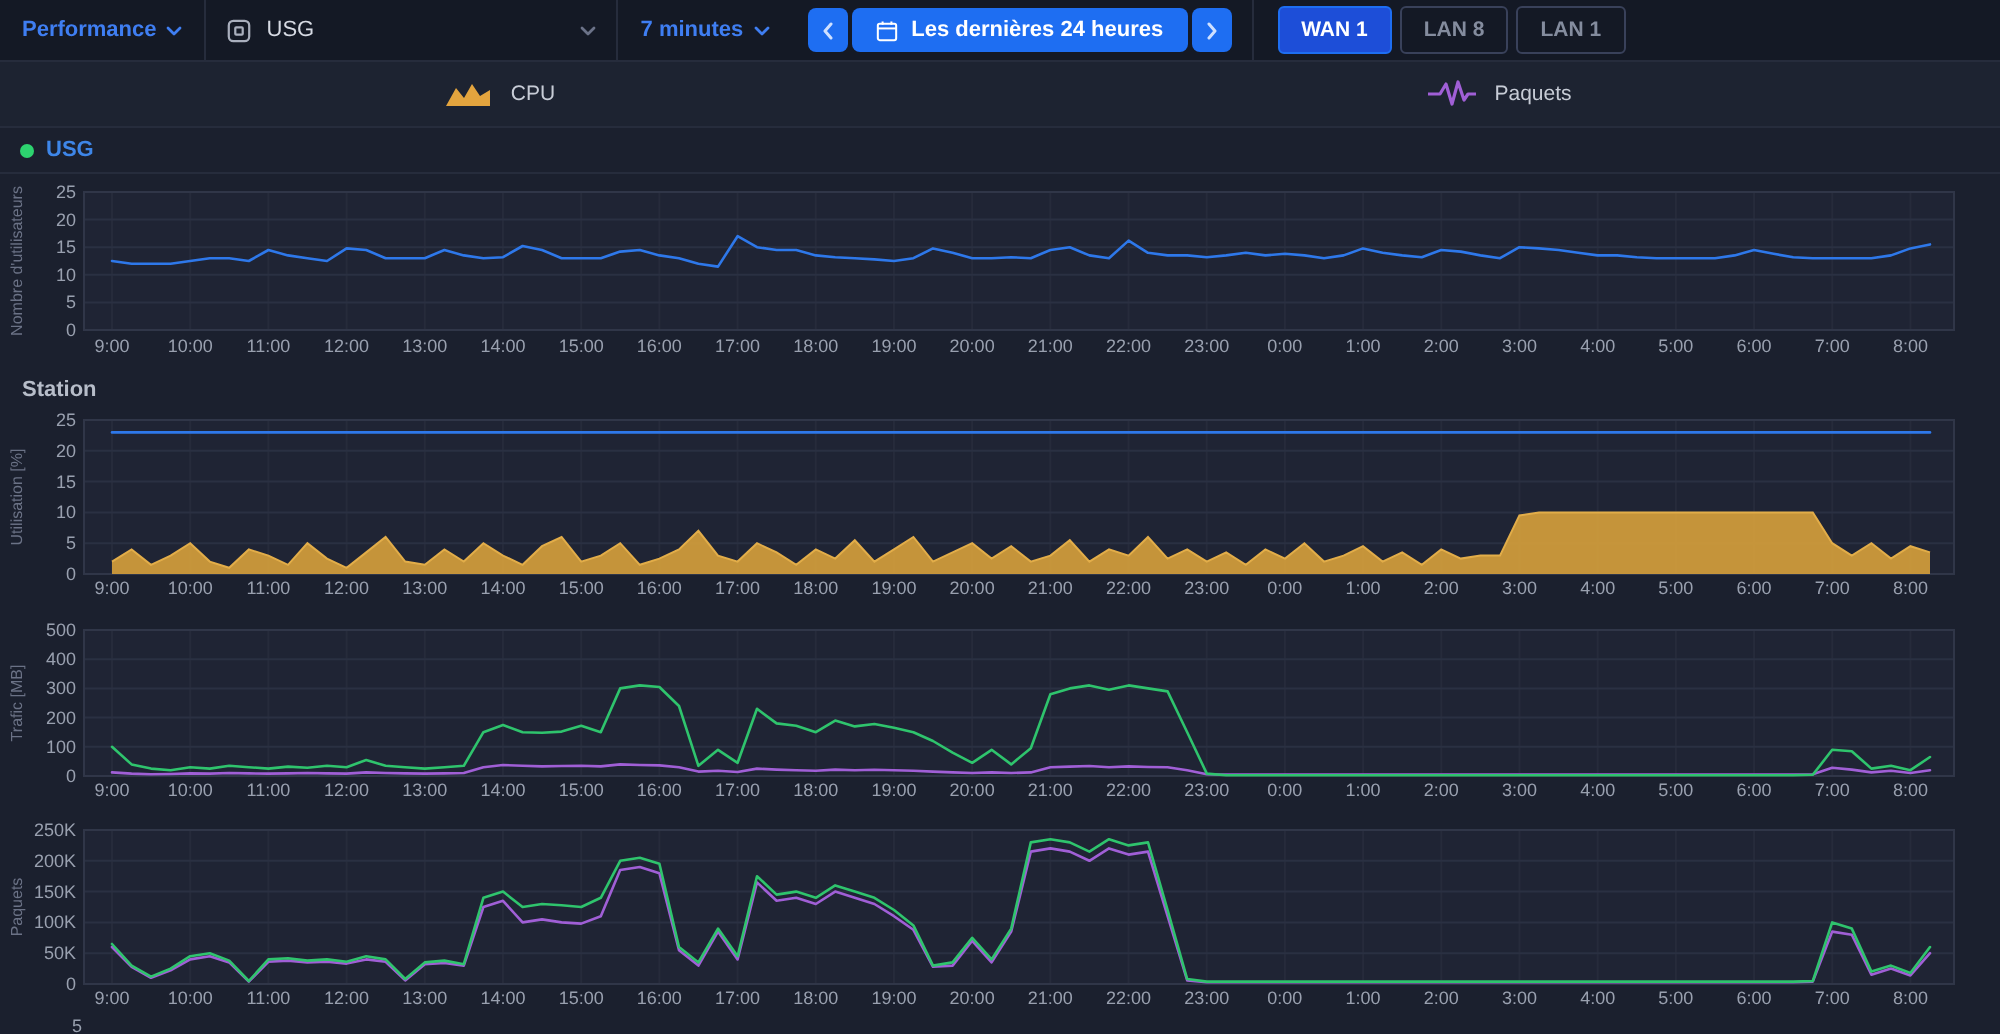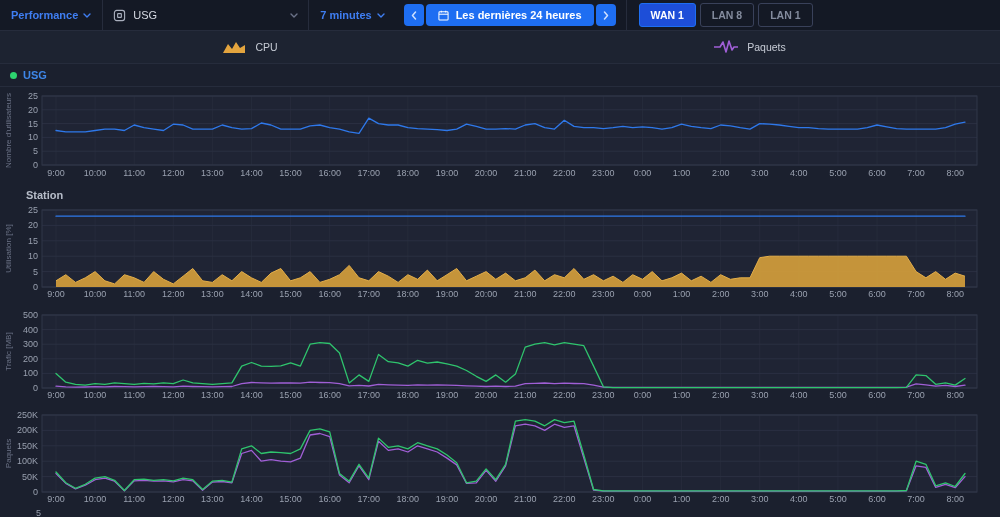--- a/index.html
+++ b/index.html
@@ -36,21 +36,21 @@
   
   .legendrow{height:32px;display:flex;background:#1d2331;border-bottom:1px solid #262c3c;}
   .legend-item{flex:1;display:flex;align-items:center;justify-content:center;gap:9px;
     color:#c7ccd6;font-size:10.5px;cursor:pointer;}
   .legend-item svg{display:block;}
   
   .panel-header{height:22px;border-bottom:1px solid #262c3c;display:flex;align-items:center;
     gap:6px;padding-left:10px;}
   .dot{width:7px;height:7px;border-radius:50%;background:#2dd36f;}
   .panel-title{color:#3e86e8;font-weight:700;font-size:11px;}
-  .station{height:21px;display:flex;align-items:center;padding-left:26px;
+  .station{height:21px;display:flex;align-items:center;padding-left:11px;
     color:#b7bdc9;font-size:11px;font-weight:600;}
   .chart{line-height:0;}
   .chart svg{display:block;}
   .stub{height:14px;position:relative;}
   .stub span{position:absolute;left:36px;top:4px;font-size:9px;color:#99a0af;line-height:9px;}
 </style>
 </head>
 <body>
 
 <div class="topbar">

